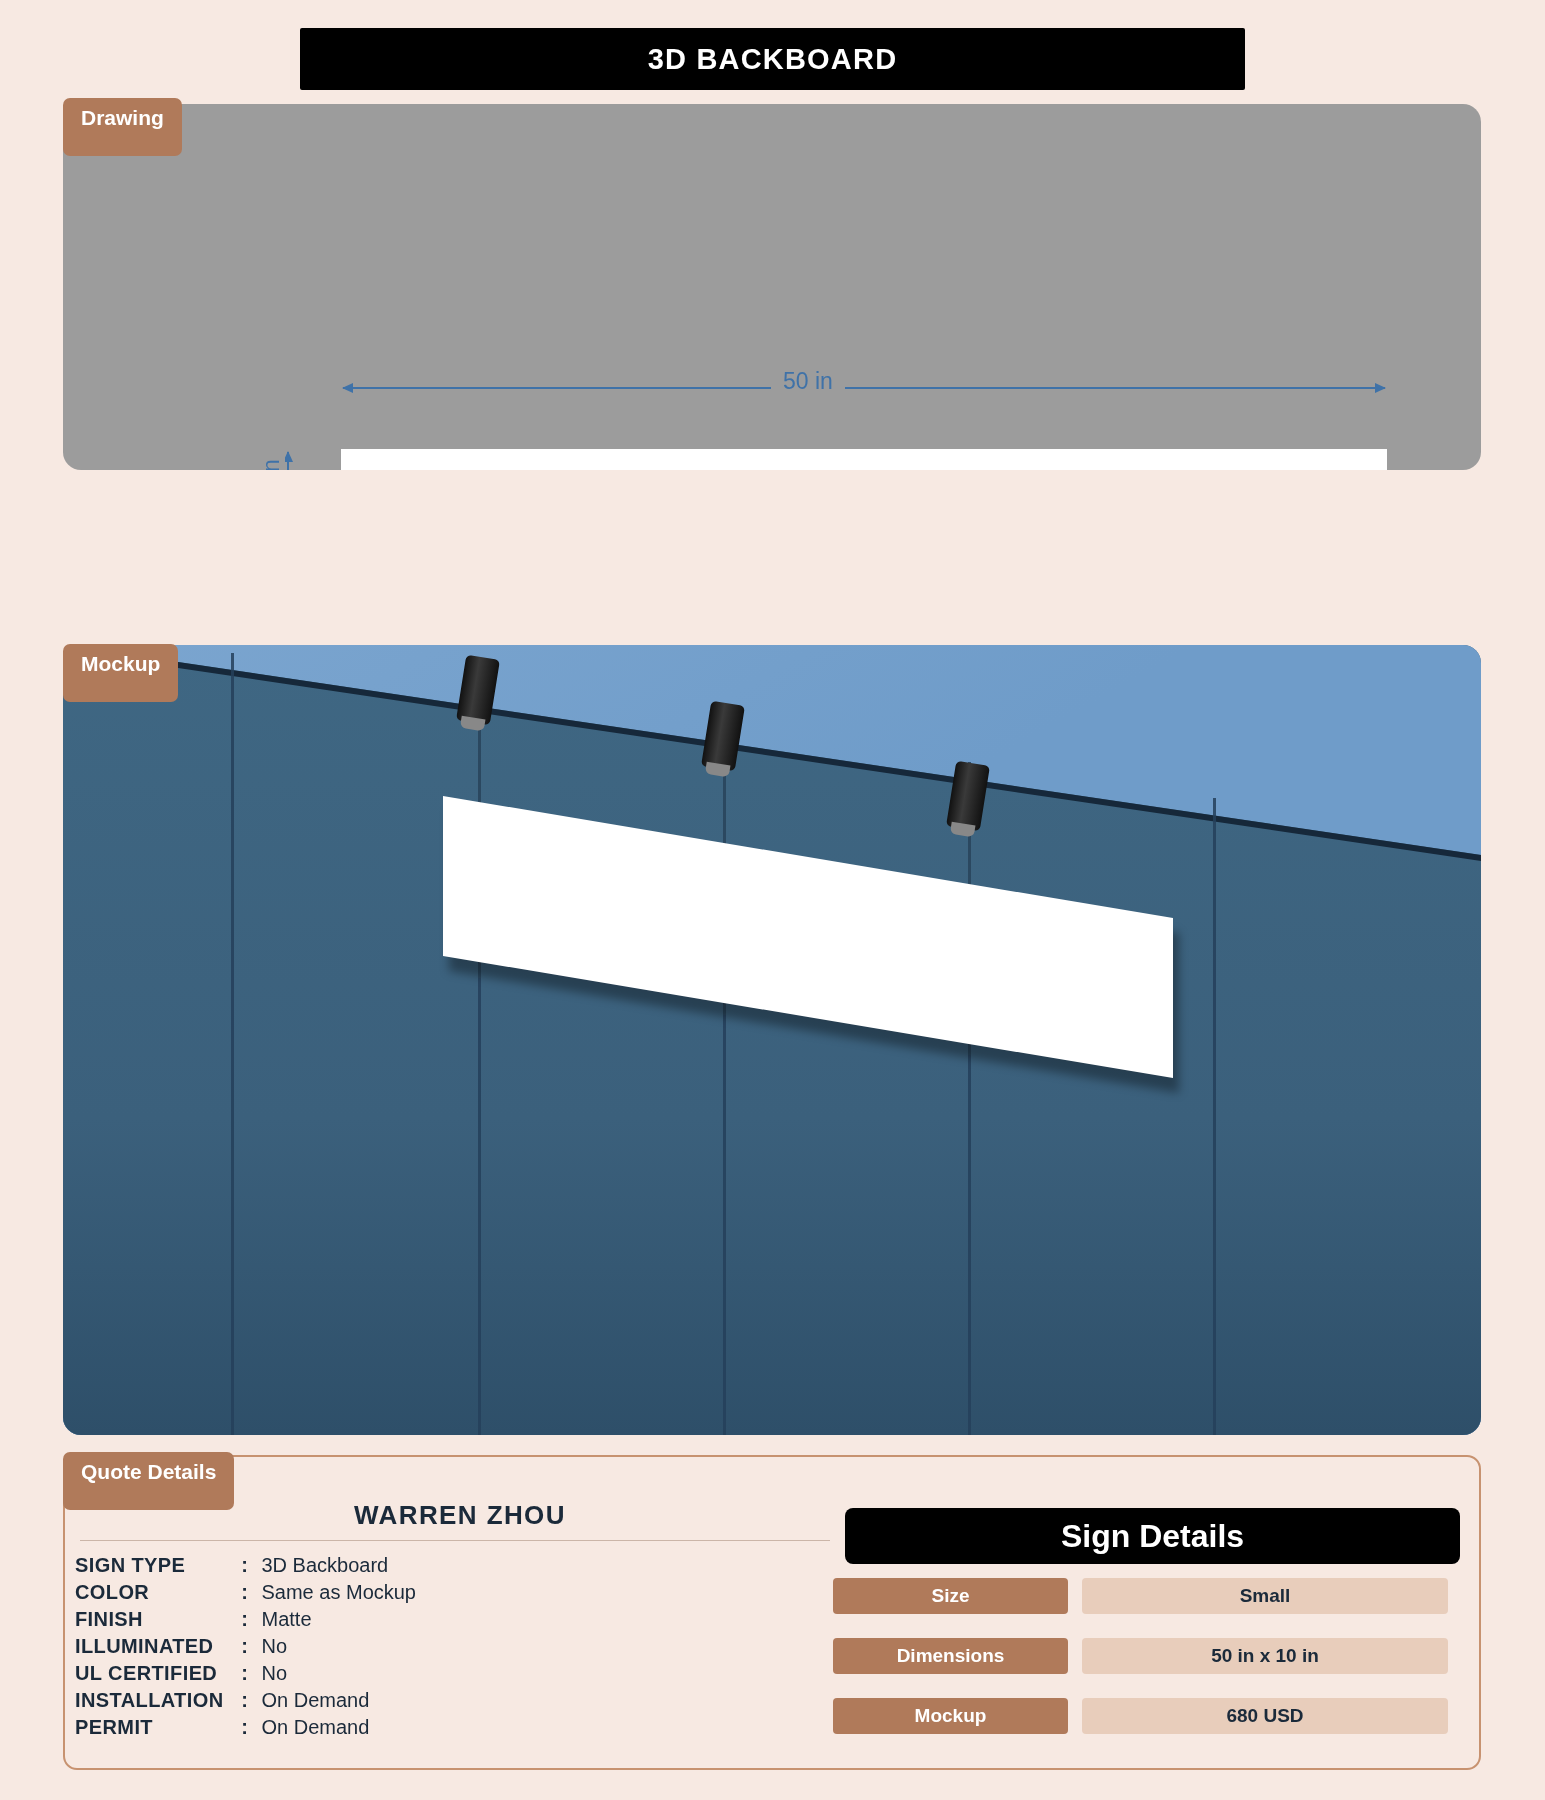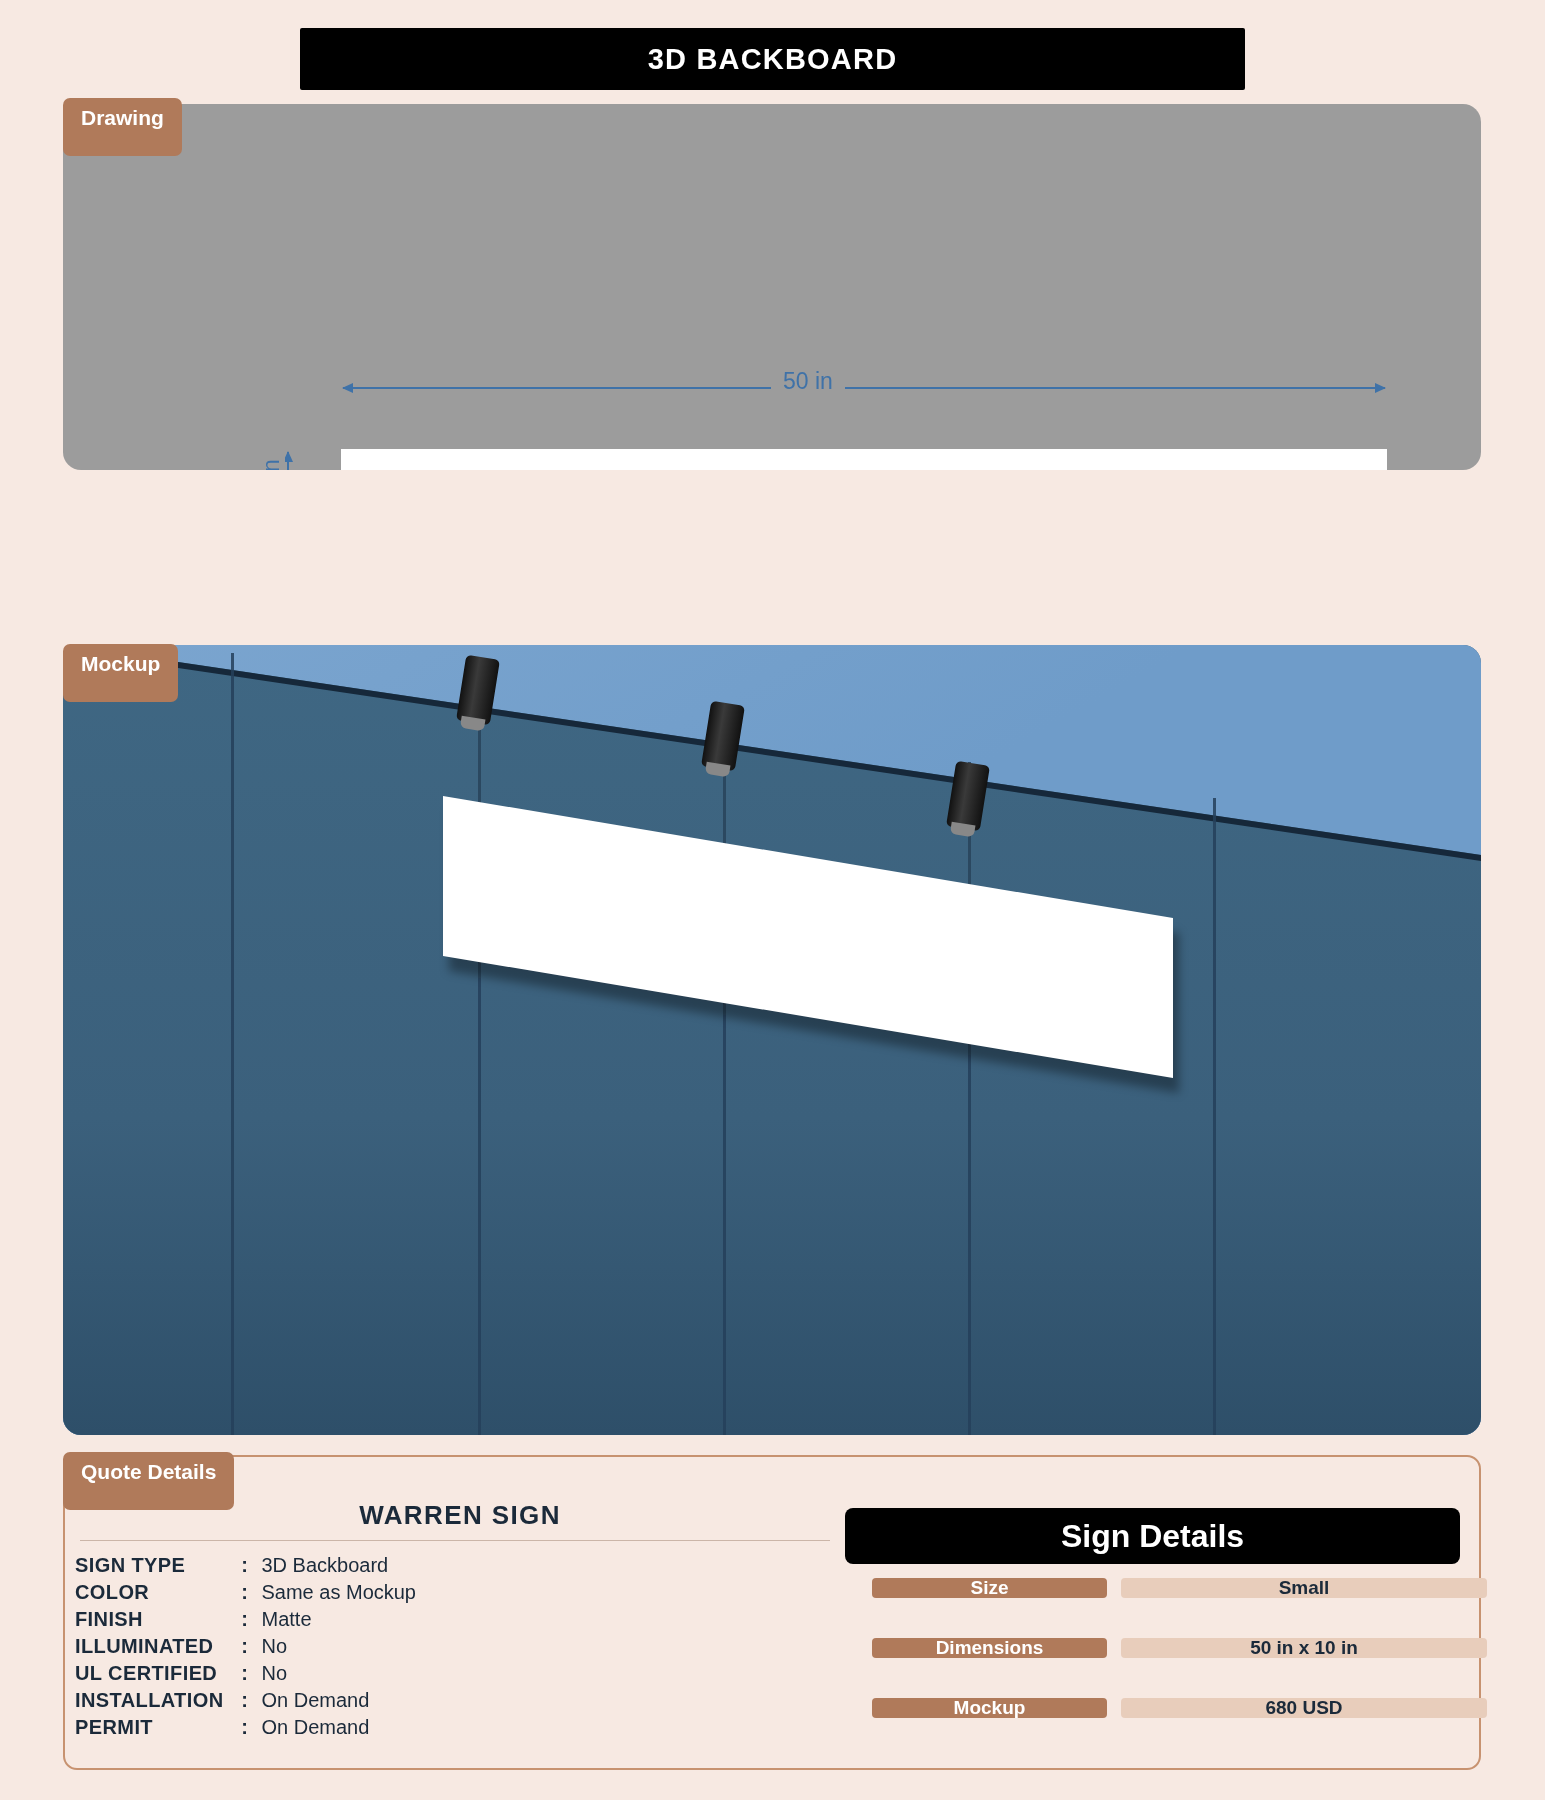--- a/index.html
+++ b/index.html
@@ -272,23 +272,23 @@
     align-items: center;
     justify-content: center;
   }
   .sd-head span {
     color: #ffffff;
     font-size: 32px;
     font-weight: bold;
   }
   .sd-row {
     position: absolute;
-    left: 872px;
+    left: 833px;
     width: 615px;
-    height: 20px;
+    height: 36px;
     display: flex;
     text-align: center;
   }
   .sd-row .k {
     width: 235px;
     background: #b07a5a;
     color: #ffffff;
     font-size: 19px;
     font-weight: bold;
     display: flex;
@@ -351,21 +351,21 @@
     <div class="mk-lamp" style="left:888px; top:118px; transform: rotate(9deg);"></div>
 
     <div class="mk-sign-edge"></div>
     <div class="mk-sign"></div>
   </div>
   <div class="panel-label" id="mockup-label">Mockup</div>
 
   <div class="panel" id="quote-panel"></div>
   <div class="panel-label" id="quote-label">Quote Details</div>
 
-  <div class="customer-name">WARREN SIGN</div>
+  <div class="customer-name">WARREN ZHOU</div>
   <div class="name-rule"></div>
 
   <table class="spec-table">
     <tbody>
       <tr>
         <td class="spec-key">SIGN TYPE</td>
         <td class="spec-colon">:</td>
         <td class="spec-val">3D Backboard</td>
       </tr>
       <tr>

